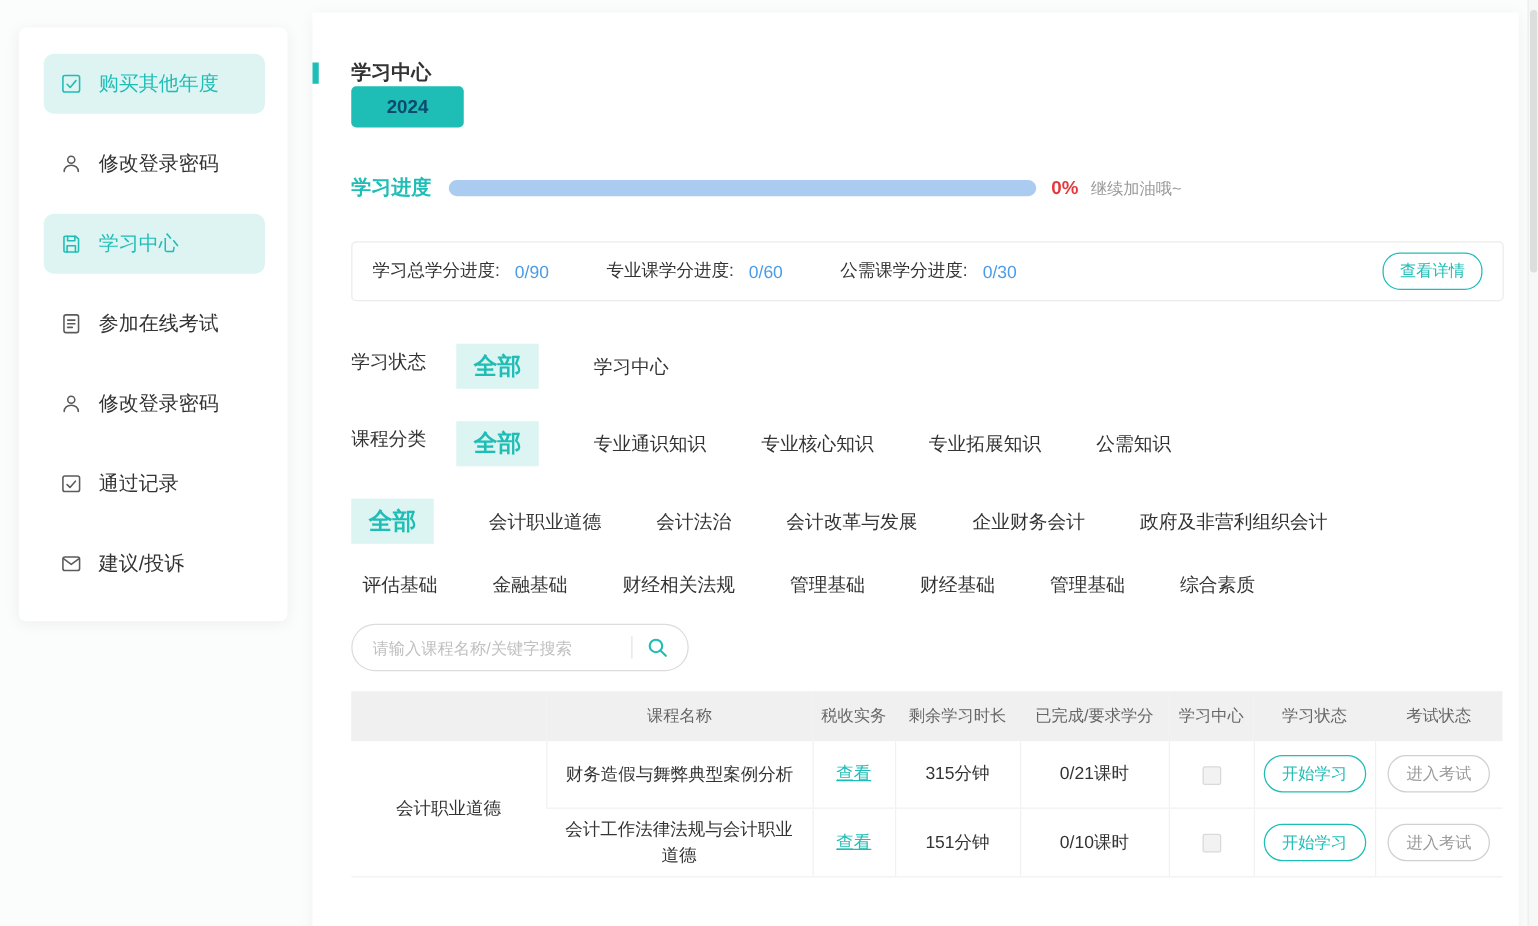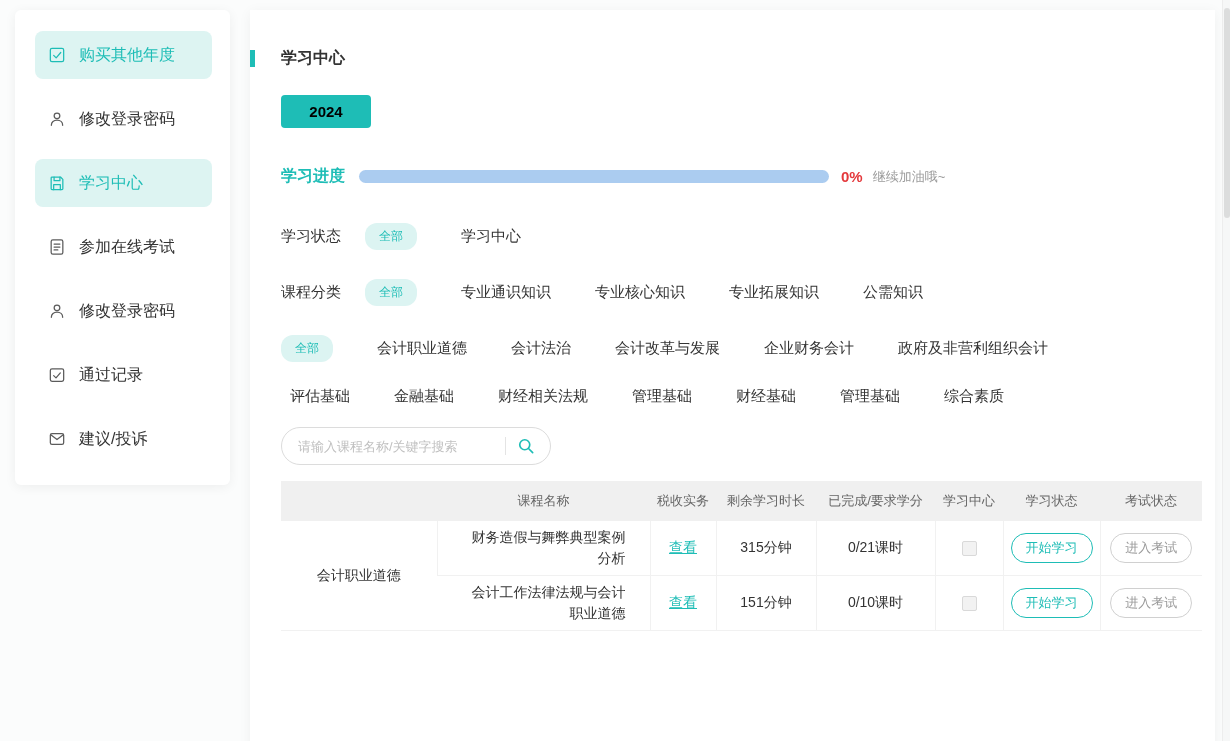--- a/index.html
+++ b/index.html
@@ -7,21 +7,21 @@
   body {
     font-family:"Liberation Sans","DejaVu Sans",sans-serif;
     background:#fbfcfc; color:#333; position:relative;
   }
   
   .scrollbar { position:absolute; right:0; top:0; bottom:0; width:8px; background:#f6f7f7; border-left:1px solid #ededed; }
   .scrollbar .thumb { position:absolute; top:8px; left:1px; width:6px; height:210px; border-radius:3px; background:#dcdddd; }
 
   
   .sidebar {
-    position:absolute; left:15px; top:10px; width:215px; height:475px;
+    position:absolute; left:15px; top:22px; width:215px; height:475px;
     background:#fff; border-radius:6px; box-shadow:0 2px 12px rgba(0,0,0,.06);
     padding-top:21px;
   }
   .side-item {
     display:flex; align-items:center; gap:12px;
     height:48px; margin:0 18px 16px 20px; padding:0 12px;
     border-radius:8px; font-size:16px; color:#333; cursor:pointer;
   }
   .side-item .icn { width:20px; height:20px; color:#5b5b5b; flex:none; display:flex; }
   .side-item.active { background:#ddf4f2; color:#1ebdb6; }
@@ -32,21 +32,21 @@
   .main-card {
     position:absolute; left:250px; top:10px; width:965px; height:780px;
     background:#fff; box-shadow:0 2px 12px rgba(0,0,0,.05);
     padding:38px 12px 0 31px;
   }
   .title-row { display:flex; align-items:center; position:relative; }
   .title-mark { position:absolute; left:-31px; width:5px; height:17px; background:#1ebdb6; }
   .page-title { font-size:16px; font-weight:bold; color:#333; }
 
   .year-btn {
-    margin-top:26px; width:90px; height:33px; background:#1ebdb6; color:#000000;
+    width:90px; height:33px; background:#1ebdb6; color:#0c4a6e;
     border:none; border-radius:4px; font-size:15px; font-weight:bold; cursor:pointer;
     font-family:inherit; display:block;
   }
 
   .progress-row { margin-top:38px; display:flex; align-items:center; }
   .progress-label { font-size:16px; font-weight:bold; color:#1ebdb6; }
   .progress-track { margin-left:14px; width:470px; height:13px; border-radius:7px; background:#abccf0; overflow:hidden; }
   .progress-fill { height:100%; width:0%; background:#5a96e0; border-radius:7px; }
   .progress-pct { margin-left:12px; font-size:15px; font-weight:bold; color:#e4393c; }
   .progress-note { margin-left:10px; font-size:13px; color:#9b9b9b; }
@@ -64,22 +64,22 @@
   }
 
   .filter-row { display:flex; margin-top:26px; }
   .filter-row.first { margin-top:34px; }
   .filter-label { width:84px; flex:none; font-size:15px; color:#333; line-height:30px; }
   .filter-content { flex:1; }
   .filter-line { display:flex; align-items:center; column-gap:44px; min-height:30px; margin-bottom:18px; }
   .filter-line:last-child { margin-bottom:0; }
   .filter-line.indent { padding-left:9px; }
   .chip {
-    background:#dcf4f2; color:#1ebdb6; font-weight:normal; font-size:12px;
-    padding:5px 14px; border-radius:12px; cursor:pointer;
+    background:#dcf4f2; color:#1ebdb6; font-weight:bold; font-size:19px;
+    padding:5px 14px; border-radius:0; cursor:pointer;
   }
   .opt { font-size:15px; color:#333; cursor:pointer; white-space:nowrap; }
 
   .search-box {
     margin-top:16px; width:270px; height:38px; border:1px solid #dcdcdc; border-radius:19px;
     display:flex; align-items:center; padding:0 14px 0 16px; background:#fff;
   }
   .search-box input {
     flex:1; border:none; outline:none; font-size:13px; color:#333; background:transparent;
     font-family:inherit; min-width:0;
@@ -93,21 +93,21 @@
   .course-table { margin-top:16px; width:921px; border-collapse:collapse; table-layout:fixed; }
   .course-table thead th {
     background:#f0f0f0; height:40px; font-size:13px; color:#666; font-weight:normal; text-align:center;
   }
   .course-table tbody td {
     height:53px; font-size:14px; color:#333; text-align:center;
     border-bottom:1px solid #f1f1f1; border-left:1px solid #f1f1f1; background:#fff;
   }
   .course-table tbody td:first-child { border-left:none; }
   .course-table td.cat { font-size:14px; color:#333; }
-  .course-table td.name { text-align:right; padding:6px 24px; line-height:1.5; }
+  .course-table td.name { text-align:center; padding:6px 10px; line-height:1.5; }
   .view-link { color:#1ebdb6; text-decoration:underline; cursor:pointer; }
   .row-checkbox {
     display:inline-block; width:15px; height:15px; background:#f2f2f2;
     border:1px solid #d9d9d9; border-radius:2px; vertical-align:middle; cursor:pointer;
   }
   .btn-study {
     background:#fff; border:1px solid #1ebdb6; color:#1ebdb6; border-radius:15px;
     padding:5px 14px; font-size:13px; cursor:pointer; font-family:inherit;
   }
   .btn-exam {
@@ -204,20 +204,35 @@
 
   <div class="progress-row">
     <span class="progress-label">学习进度</span>
     <div class="progress-track">
       <div class="progress-fill"></div>
     </div>
     <span class="progress-pct">0%</span>
     <span class="progress-note">继续加油哦~</span>
   </div>
 
+  <div class="credit-box">
+    <div class="credit-item">
+      <span class="lbl">学习总学分进度:</span>
+      <span class="val">0/90</span>
+    </div>
+    <div class="credit-item">
+      <span class="lbl">专业课学分进度:</span>
+      <span class="val">0/60</span>
+    </div>
+    <div class="credit-item">
+      <span class="lbl">公需课学分进度:</span>
+      <span class="val">0/30</span>
+    </div>
+    <button class="detail-btn">查看详情</button>
+  </div>
 
   <div class="filter-row first">
     <span class="filter-label">学习状态</span>
     <div class="filter-content">
       <div class="filter-line">
         <span class="chip">全部</span>
         <span class="opt">学习中心</span>
       </div>
     </div>
   </div>

